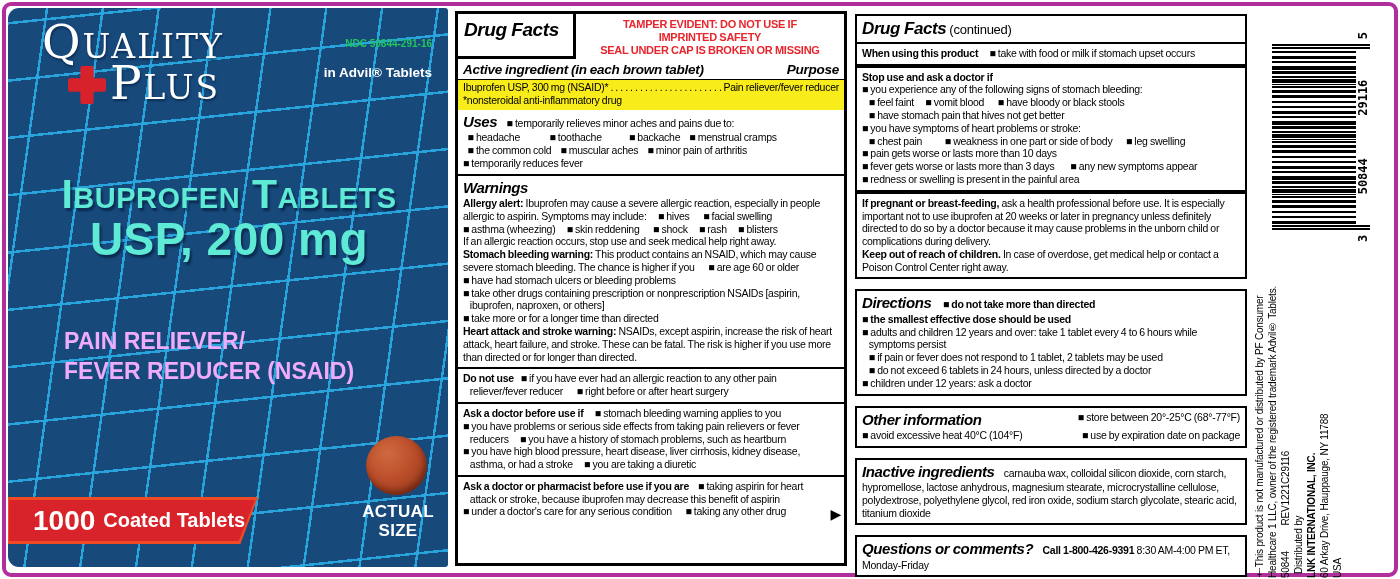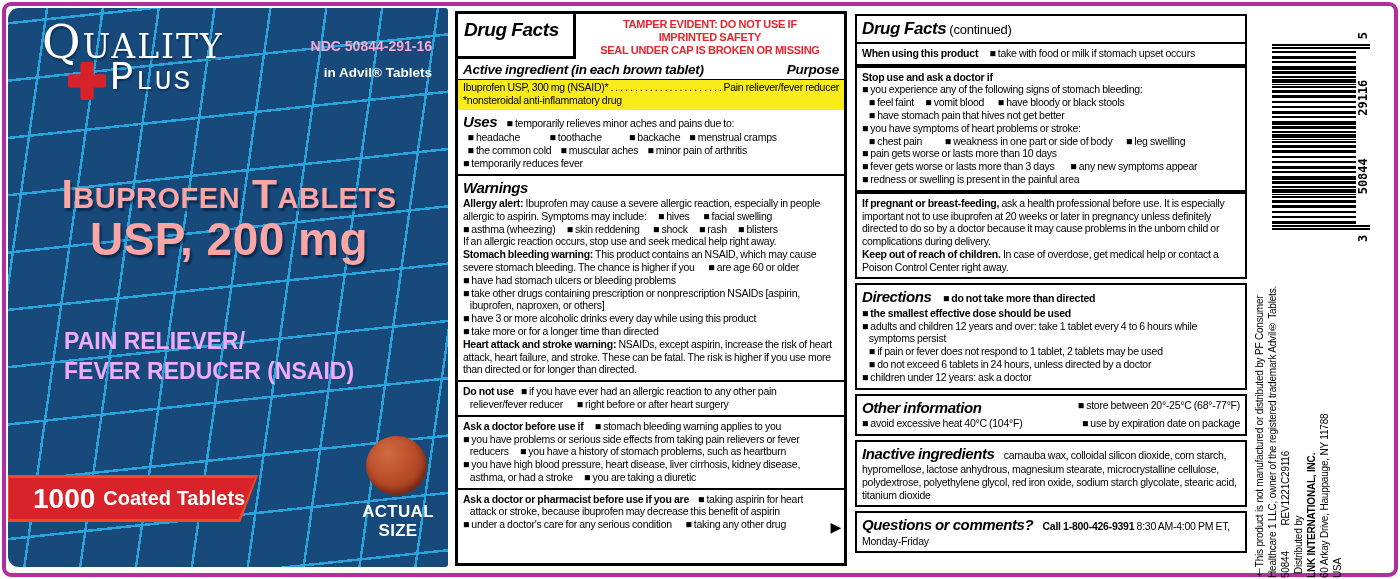--- a/index.html
+++ b/index.html
@@ -12,31 +12,31 @@
     border-radius:11px 3px 3px 11px;overflow:hidden;}
   .grid{position:absolute;left:-120px;top:-120px;right:-120px;bottom:-120px;
     background-image:
       repeating-linear-gradient(90deg,rgba(42,168,224,.95) 0 2.5px,transparent 2.5px 57px),
       repeating-linear-gradient(0deg,rgba(42,168,224,.95) 0 2.5px,transparent 2.5px 57px);
     transform:rotate(-6deg) skewX(-14deg);}
   .logo{position:absolute;left:34px;top:10px;color:#fff;font-family:"DejaVu Serif","Liberation Serif",serif;
     text-shadow:1px 2px 2px rgba(0,20,45,.5);}
   .logo .q{font-size:47px;font-variant:small-caps;letter-spacing:2px;line-height:1;}
   .logo .p-row{display:flex;align-items:center;margin:-6px 0 0 26px;}
-  .logo .p{font-size:40px;font-variant:small-caps;letter-spacing:2px;line-height:1;font-family:Liberation Mono, monospace;}
+  .logo .p{font-size:47px;font-variant:small-caps;letter-spacing:2px;line-height:1;}
   .cross{width:38px;height:38px;margin-right:4px;position:relative;top:2px;}
-  .ndc{position:absolute;right:16px;top:30px;color:#f9a8d4;font-weight:700;font-size:14px;text-align:right;}
+  .ndc{position:absolute;right:16px;top:30px;color:#22c55e;font-weight:700;font-size:10px;text-align:right;}
   .compare{position:absolute;right:16px;top:55px;color:#fff;font-weight:600;font-size:13.5px;
     text-align:right;line-height:1.5;}
-  .ptitle{position:absolute;left:6px;top:166px;width:430px;text-align:center;color:#fca5a5;
+  .ptitle{position:absolute;left:6px;top:166px;width:430px;text-align:center;color:#5eead4;
     font-weight:700;text-shadow:2px 3px 2px rgba(4,24,52,.6);line-height:1.02;}
   .ptitle .t1{font-size:41px;font-variant:small-caps;letter-spacing:.5px;}
   .ptitle .t2{font-size:46px;letter-spacing:.5px;}
   .subtitle{position:absolute;left:56px;top:318px;color:#f0abfc;font-weight:700;font-size:23px;line-height:1.32;}
-  .banner{position:absolute;left:-2px;top:467px;width:252px;height:47px;background:#ef4a23;
+  .banner{position:absolute;left:-2px;top:489px;width:252px;height:47px;background:#ef4a23;
     clip-path:polygon(0 0,100% 0,93% 100%,0 100%);}
   .banner .inner{position:absolute;left:3px;top:3px;right:3px;bottom:3px;background:#d8232a;
     clip-path:polygon(0 0,100% 0,93.4% 100%,0 100%);display:flex;align-items:center;padding-left:24px;
     color:#fff;font-weight:700;}
   .banner .cnt{font-size:28px;margin-right:8px;}
   .banner .unit{font-size:20px;}
   .tablet{position:absolute;left:358px;top:428px;width:61px;height:59px;border-radius:50%;
     background:radial-gradient(circle at 36% 30%,#d06a40 0%,#bb4e2a 45%,#993a1e 85%,#8c3117 100%);
     box-shadow:inset -2px -4px 6px rgba(60,15,5,.5);}
   .actualsize{position:absolute;left:340px;top:494px;width:100px;text-align:center;color:#fff;
@@ -57,21 +57,21 @@
   .tamper{flex:1;color:#e8252d;font-weight:700;font-size:11px;line-height:1.18;text-align:center;
     padding:4px 18px 2px;}
   .ai-head{display:flex;justify-content:space-between;font-style:italic;font-weight:700;
     font-size:13.5px;padding:3px 5px 1px;border-bottom:1.5px solid #000;}
   .ai-yellow{background:#f8ec1a;padding:1px 5px 3px;}
   .ai-row{display:flex;align-items:baseline;}
   .ai-leader{flex:1;overflow:hidden;white-space:nowrap;padding:0 2px;}
   .cont-arrow{position:absolute;right:3px;bottom:1px;font-size:14px;line-height:1;}
 
   .rightcol{left:849px;top:8px;width:392px;}
-  .rbox{border:2.5px solid #000;background:#fff;margin-bottom:4px;position:relative;}
+  .rbox{border:2.5px solid #000;background:#fff;margin-bottom:10px;position:relative;}
   .dfc-title{padding:3px 5px 2px;border-bottom:2px solid #000;}
   .dfc-title .df-title{font-size:17px;}
   .dfc-title .cont{font-size:13px;}
   .rule-bottom{border-bottom:2px solid #000;}
   .rule-bottom-thick{border-bottom:2.5px solid #000;}
   .oi-row{display:flex;justify-content:space-between;white-space:pre-wrap;}
 
   
   .sidefoot{position:absolute;left:1247px;top:272px;width:98px;height:300px;
     writing-mode:vertical-rl;transform:rotate(180deg);
@@ -171,21 +171,20 @@
       </div>
     <div class="sec-box">
         <div class="ln"><span class="hdr">Warnings</span></div>
         <div class="ln"><b>Allergy alert:</b><span> Ibuprofen may cause a severe allergic reaction, especially in people allergic to aspirin. Symptoms may include:     ■ hives      ■ facial swelling</span></div>
         <div class="ln"><span>■ asthma (wheezing)     ■ skin reddening      ■ shock     ■ rash     ■ blisters</span></div>
         <div class="ln"><span>If an allergic reaction occurs, stop use and seek medical help right away.</span></div>
         <div class="ln"><b>Stomach bleeding warning:</b><span> This product contains an NSAID, which may cause severe stomach bleeding. The chance is higher if you      ■ are age 60 or older</span></div>
         <div class="ln"><span>■ have had stomach ulcers or bleeding problems</span></div>
         <div class="ln"><span>■ take other drugs containing prescription or nonprescription NSAIDs [aspirin,
    ibuprofen, naproxen, or others]</span></div>
-        <div class="ln"><span>■ have 3 or more alcoholic drinks every day while using this product</span></div>
         <div class="ln"><span>■ take more or for a longer time than directed</span></div>
         <div class="ln"><b>Heart attack and stroke warning:</b><span> NSAIDs, except aspirin, increase the risk of heart attack, heart failure, and stroke. These can be fatal. The risk is higher if you use more than directed or for longer than directed.</span></div>
       </div>
     <div class="sec-box">
         <div class="ln"><b>Do not use</b><span>   ■ if you have ever had an allergic reaction to any other pain
    reliever/fever reducer      ■ right before or after heart surgery</span></div>
       </div>
     <div class="sec-box">
         <div class="ln"><b>Ask a doctor before use if</b><span>     ■ stomach bleeding warning applies to you</span></div>
         <div class="ln"><span>■ you have problems or serious side effects from taking pain relievers or fever

